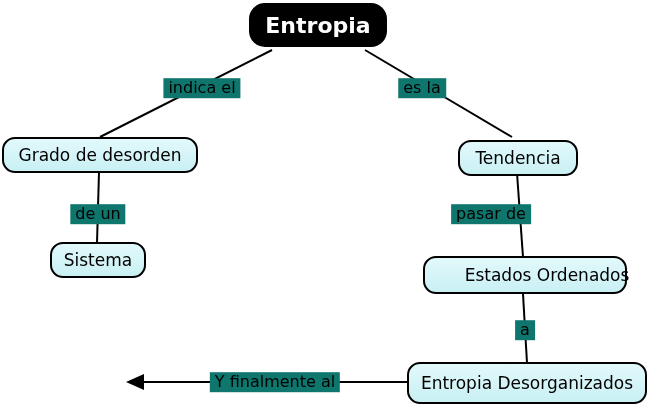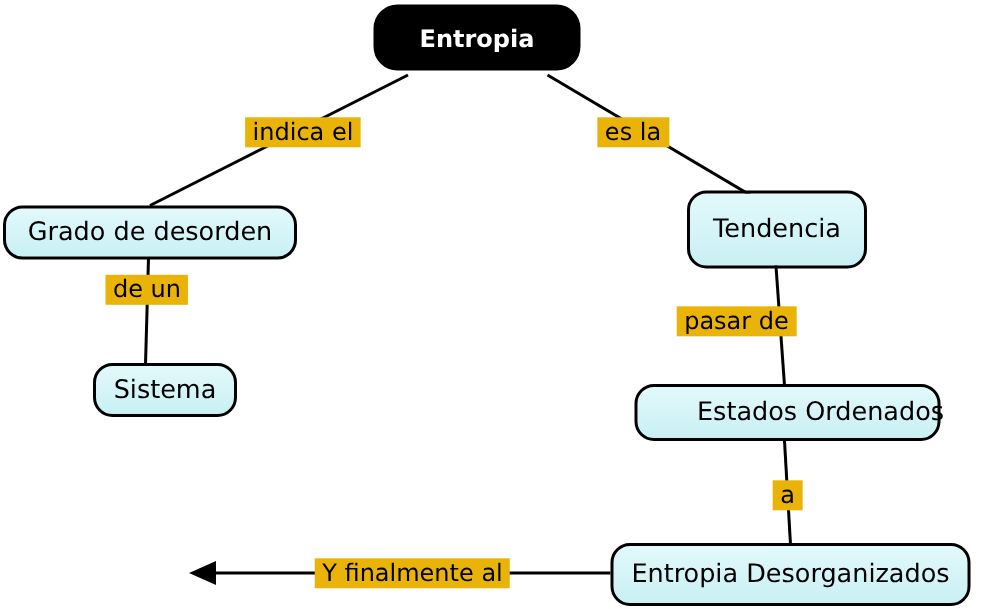--- a/index.html
+++ b/index.html
@@ -38,31 +38,31 @@
     color: #000000;
     font-size: 17px;
     white-space: nowrap;
     text-align: center;
   }
   .node.root {
     background: #000000;
     border-color: #000000;
     color: #ffffff;
     font-weight: bold;
-    font-size: 16px;
+    font-size: 22px;
     border-radius: 16px;
   }
   .node.bold {
     font-weight: bold;
     font-size: 18px;
   }
   .link-label {
     position: absolute;
     transform: translate(-50%, -50%);
-    background: #eab308;
+    background: #0f766e;
     color: #000000;
     font-size: 16px;
     padding: 1px 5px;
     white-space: nowrap;
     line-height: 1.1;
   }
 </style>
 </head>
 <body>
 
@@ -75,34 +75,34 @@
     <line x1="517" y1="173" x2="523" y2="257"></line>
     <line x1="523" y1="294" x2="527" y2="363"></line>
     <line x1="407" y1="382" x2="132" y2="382"></line>
     <polygon points="126,382 144,374 144,390" fill="#000000"></polygon>
   </svg>
 
   <div class="node root" style="left:249px; top:3px; width:138px; height:44px;">Entropia</div>
 
   <div class="node" style="left:2px; top:137px; width:196px; height:36px;text-align:right;">Grado de desorden</div>
 
-  <div class="node" style="left:62px; top:242px; width:96px; height:36px;">Sistema</div>
+  <div class="node" style="left:50px; top:242px; width:96px; height:36px;">Sistema</div>
 
-  <div class="node" style="left:458px; top:127px; width:120px; height:52px;">Tendencia</div>
+  <div class="node" style="left:458px; top:140px; width:120px; height:36px;">Tendencia</div>
 
   <div class="node" style="left:423px; top:256px; width:204px; height:38px;padding-left:44px;">Estados Ordenados</div>
 
   <div class="node" style="left:407px; top:362px; width:240px; height:42px;">Entropia Desorganizados</div>
 
 
   <div class="link-label" style="left:202px; top:88px;">indica el</div>
 
   <div class="link-label" style="left:422px; top:88px;">es la</div>
 
-  <div class="link-label" style="left:98px; top:193px;">de un</div>
+  <div class="link-label" style="left:98px; top:214px;">de un</div>
 
   <div class="link-label" style="left:491px; top:214px;">pasar de</div>
 
   <div class="link-label" style="left:525px; top:330px;">a</div>
 
   <div class="link-label" style="left:275px; top:382px;">Y finalmente al</div>
 
 </div>
 
 </body></html>

